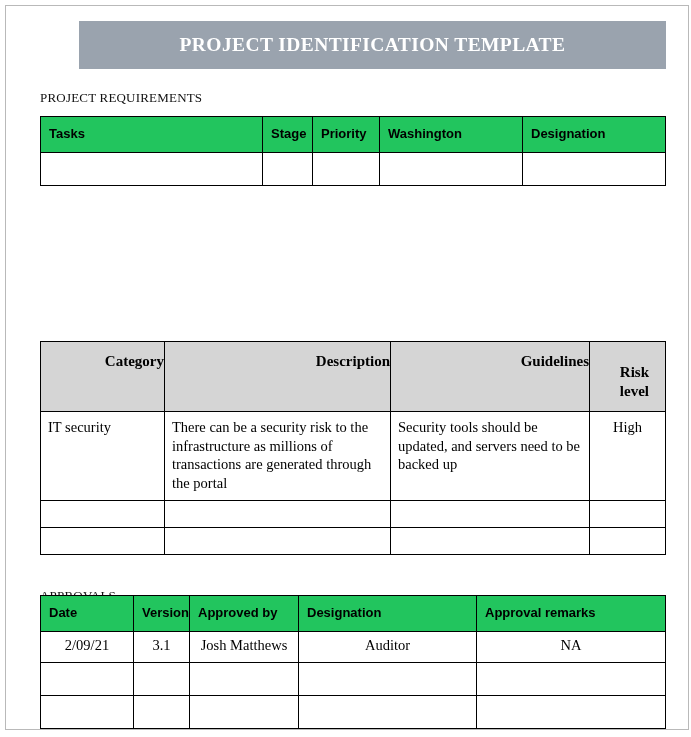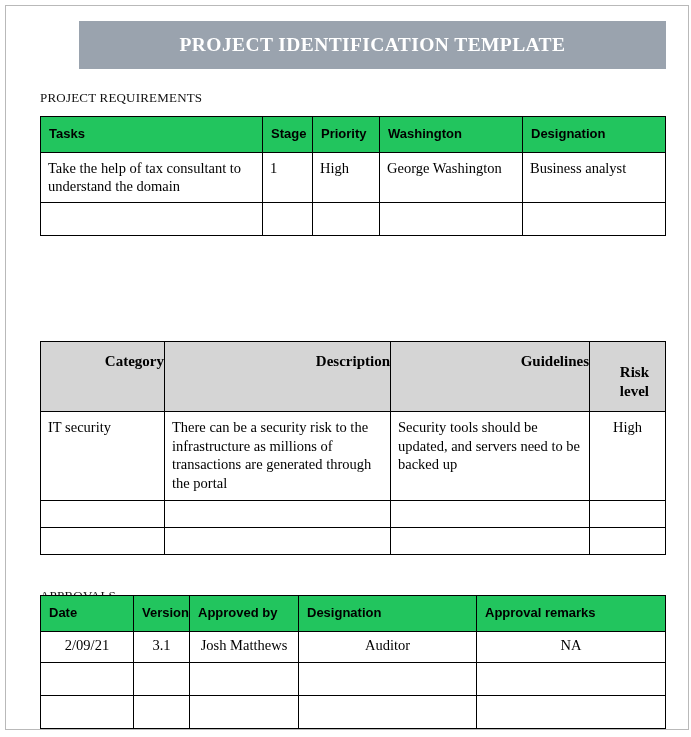--- a/index.html
+++ b/index.html
@@ -144,37 +144,20 @@
         </th>
         <th>
           <div class="cell">Washington</div>
         </th>
         <th>
           <div class="cell">Designation</div>
         </th>
       </tr>
     </thead>
     <tbody>
-      <tr class="t1-row">
-        <td>
-          <div class="cell">Take the help of tax consultant to understand the domain</div>
-        </td>
-        <td class="mid">
-          <div class="cell">1</div>
-        </td>
-        <td class="mid">
-          <div class="cell">High</div>
-        </td>
-        <td class="mid">
-          <div class="cell">George Washington</div>
-        </td>
-        <td class="mid">
-          <div class="cell">Business analyst</div>
-        </td>
-      </tr>
       <tr class="empty-row">
         <td>
           <div class="cell"></div>
         </td>
         <td>
           <div class="cell"></div>
         </td>
         <td>
           <div class="cell"></div>
         </td>

